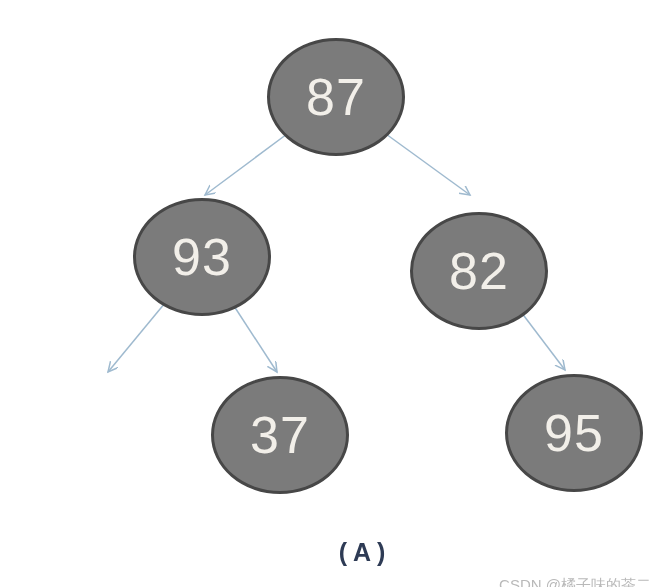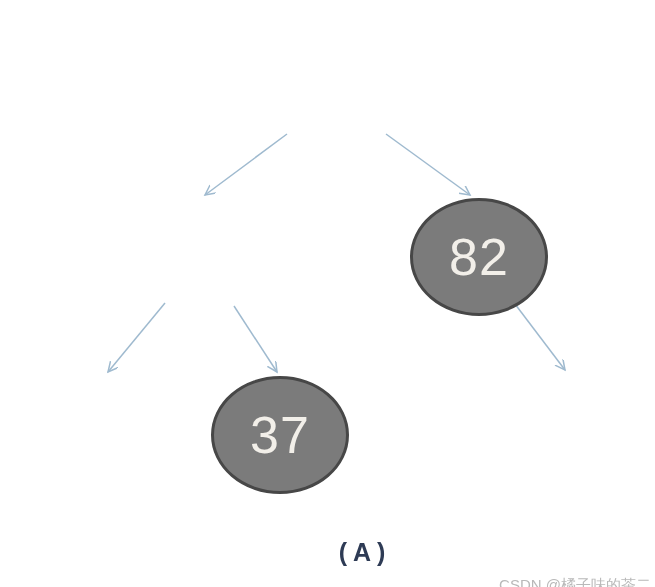--- a/index.html
+++ b/index.html
@@ -39,21 +39,21 @@
     align-items:center;
     justify-content:center;
     color:var(--node-text);
     font-size:52px;
     letter-spacing:1px;
     box-sizing:content-box;
     user-select:none;
   }
   .node-87{left:267px;top:38px;}
   .node-93{left:133px;top:198px;}
-  .node-82{left:410px;top:198px;}
+  .node-82{left:410px;top:212px;}
   .node-92{left:43px;top:376px;}
   .node-86{left:211px;top:376px;}
   .node-95{left:505px;top:374px;}
   .caption{
     position:absolute;
     left:300px;top:538px;
     width:130px;
     text-align:center;
     font-size:25px;
     font-weight:bold;
@@ -79,20 +79,23 @@
         <path d="M0,0 L10,5 L0,10" fill="none" stroke="#9fbacf" stroke-width="1.5"></path>
       </marker>
     </defs>
     <line x1="287" y1="134" x2="205" y2="195" stroke="#9fbacf" stroke-width="1.5" marker-end="url(#arrowhead)"></line>
     <line x1="386" y1="134" x2="470" y2="195" stroke="#9fbacf" stroke-width="1.5" marker-end="url(#arrowhead)"></line>
     <line x1="165" y1="303" x2="108" y2="372" stroke="#9fbacf" stroke-width="1.5" marker-end="url(#arrowhead)"></line>
     <line x1="234" y1="306" x2="277" y2="372" stroke="#9fbacf" stroke-width="1.5" marker-end="url(#arrowhead)"></line>
     <line x1="515" y1="304" x2="565" y2="370" stroke="#9fbacf" stroke-width="1.5" marker-end="url(#arrowhead)"></line>
   </svg>
 
+  <div class="node node-87">87</div>
+  <div class="node node-93">93</div>
   <div class="node node-82">82</div>
   <div class="node node-86">37</div>
+  <div class="node node-95">95</div>
 
   <div class="caption">(A)</div>
 
   <div class="watermark">CSDN @橘子味的茶二</div>
 
 </div>
 
 </body></html>

